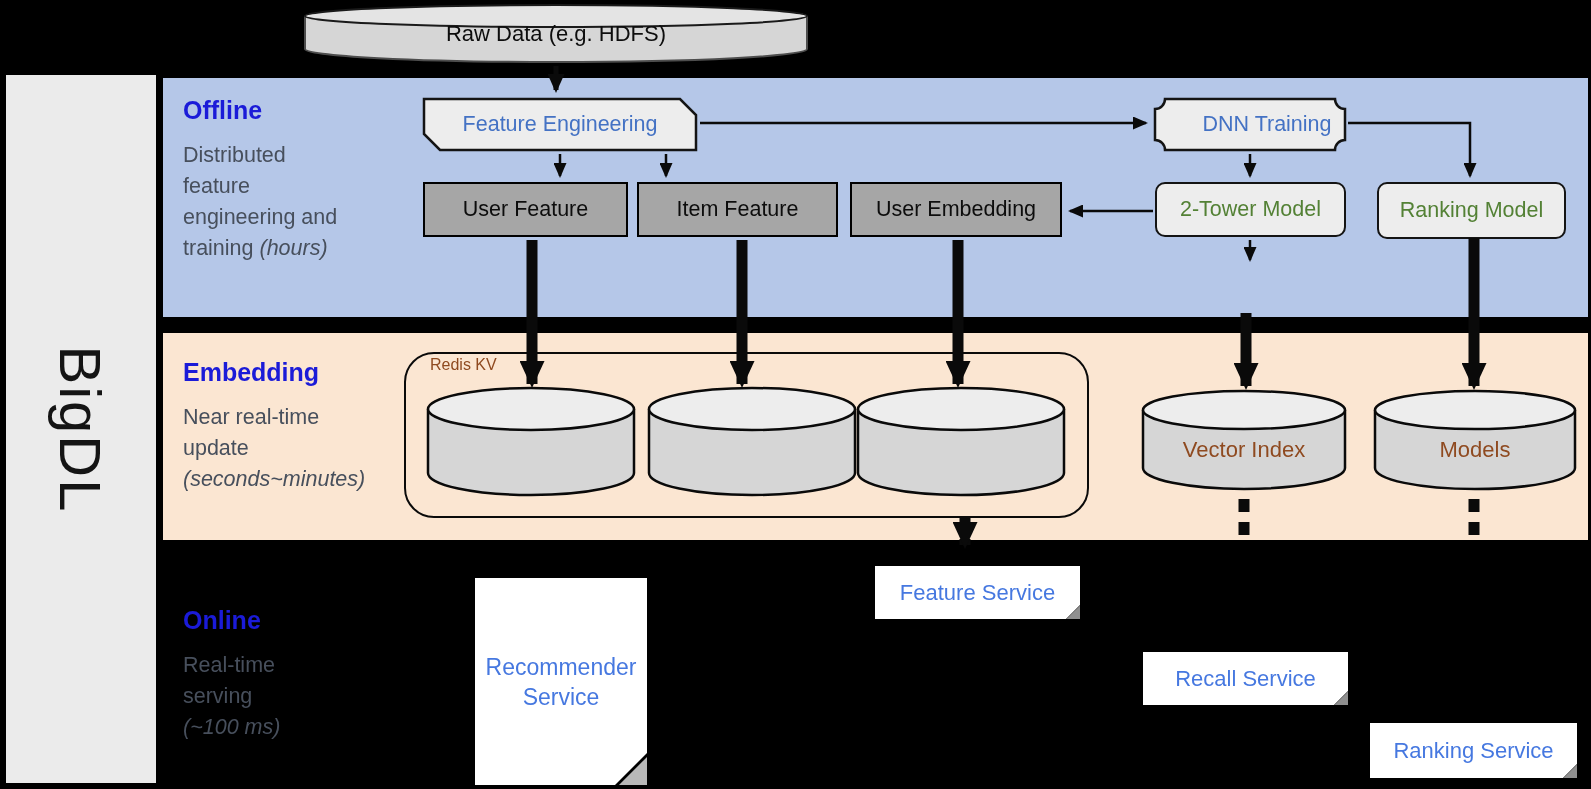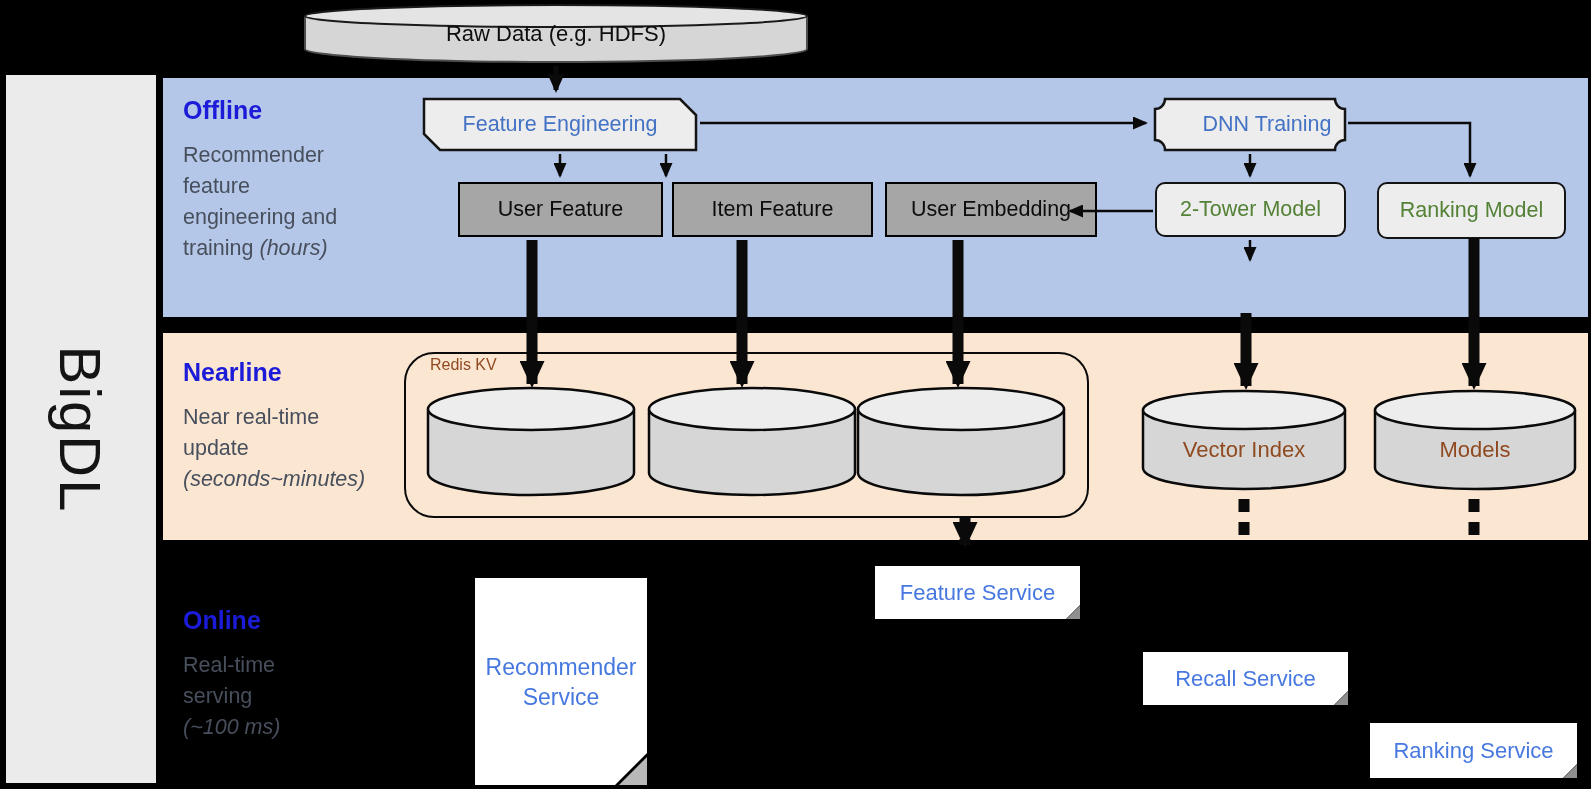--- a/index.html
+++ b/index.html
@@ -27,21 +27,21 @@
   .band-offline{left:163px;top:78px;width:1425px;height:239px;background:var(--band-offline);}
   .band-nearline{left:163px;top:333px;width:1425px;height:207px;background:var(--band-nearline);}
   .strip{left:6px;top:75px;width:150px;height:708px;background:var(--strip-bg);display:flex;align-items:center;justify-content:center;}
   .strip-text{transform:rotate(90deg);font-size:58px;letter-spacing:2px;color:#141414;white-space:nowrap;}
 
   .section-title{font-size:25px;font-weight:600;color:var(--section-title);}
   .section-desc{font-size:21.5px;line-height:31px;color:var(--section-desc);}
   .it{font-style:italic;}
 
   .node{position:absolute;display:flex;align-items:center;justify-content:center;text-align:center;font-size:21.5px;}
-  .gray-box{background:var(--gray-node);border:2.5px solid #000;color:#0d0d0d;margin-left:35px;}
+  .gray-box{background:var(--gray-node);border:2.5px solid #000;color:#0d0d0d;}
   .round-box{background:var(--light-node);border:2.5px solid #141414;border-radius:10px;color:var(--model-green);}
   .shape-wrap{position:absolute;}
   .shape-wrap svg{position:absolute;left:0;top:0;}
   .shape-label{position:absolute;inset:0;display:flex;align-items:center;justify-content:center;font-size:21.5px;color:var(--box-blue);border-radius:19px;}
 
   .redis-frame{position:absolute;left:404px;top:352px;width:681px;height:162px;border:2.5px solid #0a0a0a;border-radius:30px;}
   .redis-label{position:absolute;left:430px;top:356px;font-size:16px;color:var(--store-brown);}
 
   .cyl{position:absolute;}
   .cyl svg{position:absolute;left:0;top:0;}
@@ -77,28 +77,28 @@
     <div class="strip-text">BigDL</div>
   </div>
 
   <div class="band band-offline"></div>
   <div class="band band-nearline"></div>
 
   <div class="abs" style="left:183px;top:96px;">
     <div class="section-title">Offline</div>
   </div>
   <div class="abs section-desc" style="left:183px;top:140px;width:190px;">
-    <div>Recommender</div>
+    <div>Distributed</div>
     <div>feature</div>
     <div>engineering and</div>
     <div><span>training</span> <span class="it">(hours)</span></div>
   </div>
 
   <div class="abs" style="left:183px;top:358px;">
-    <div class="section-title">Nearline</div>
+    <div class="section-title">Embedding</div>
   </div>
   <div class="abs section-desc" style="left:183px;top:402px;width:230px;">
     <div>Near real-time</div>
     <div>update</div>
     <div class="it">(seconds~minutes)</div>
   </div>
 
   <div class="abs" style="left:183px;top:606px;">
     <div class="section-title">Online</div>
   </div>

